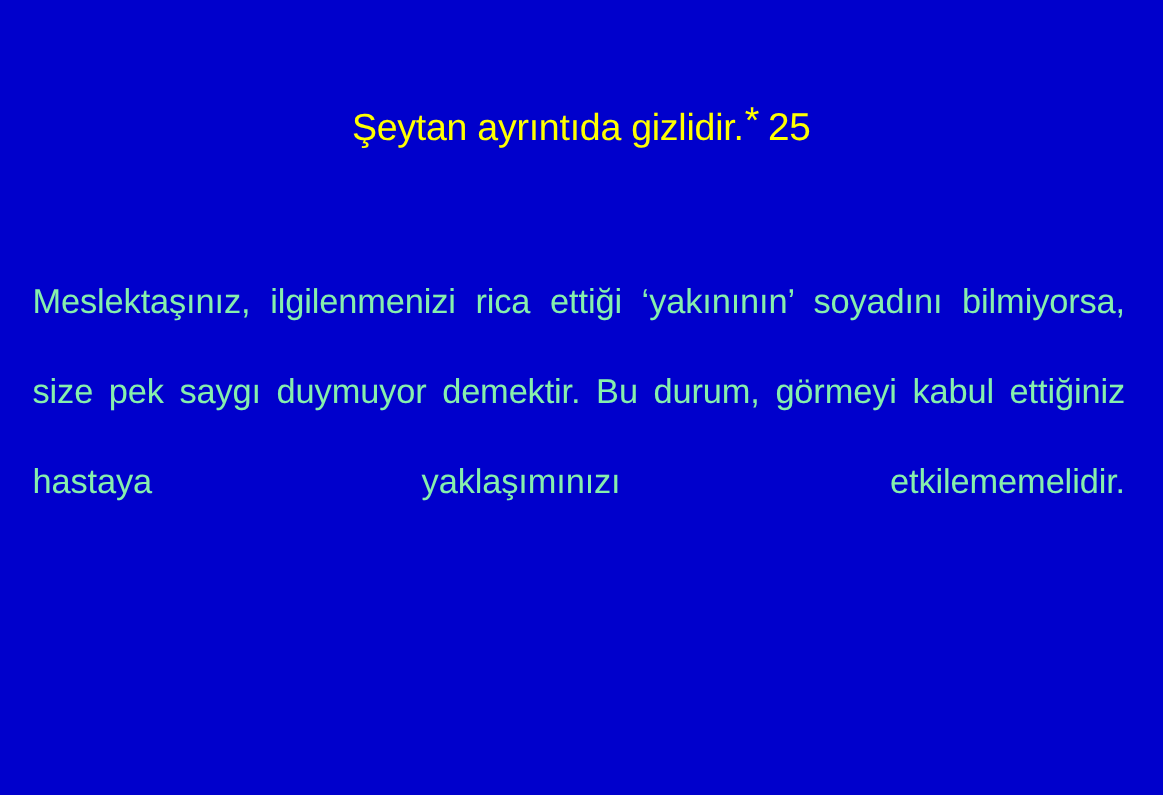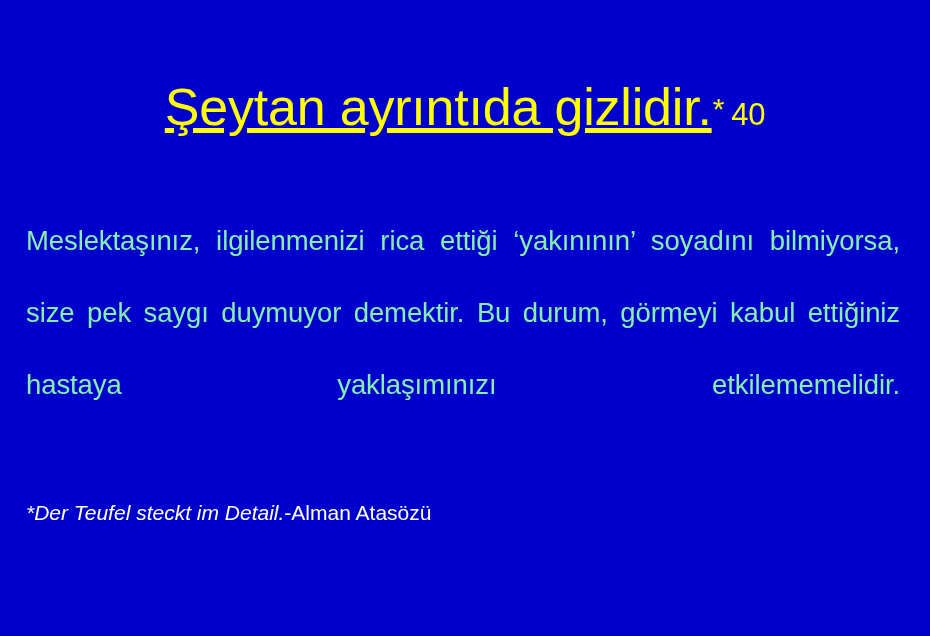--- a/index.html
+++ b/index.html
@@ -30,21 +30,21 @@
     top: 52px;
     width: 930px;
     text-align: center;
     color: #ffff00;
     font-size: 39px;
     font-weight: 400;
     line-height: 1.15;
     letter-spacing: -0.2px;
     white-space: nowrap;
   }
-  .slide-title .t-main { font-size: 52px; text-decoration: underline; }
+  .slide-title .t-main { font-size: 30px; }
   .slide-title .t-star {
     font-size: 30px;
     vertical-align: 6px;
     padding-left: 1px;
   }
   .slide-title .t-num {
     font-size: 31px;
     padding-left: 7px;
   }
 
@@ -89,24 +89,21 @@
   .footnote .fn-roman {
     font-style: normal;
   }
 </style>
 </head>
 <body>
 
 <div class="slide">
 
   <h1 class="slide-title">
-    <span class="t-main">Şeytan ayrıntıda gizlidir.</span><span class="t-star">*</span><span class="t-num">40</span>
+    <span class="t-main">Şeytan ayrıntıda gizlidir.</span><span class="t-star">*</span><span class="t-num">25</span>
   </h1>
 
   <div class="body-block">
     <p class="body-text">Meslektaşınız, ilgilenmenizi rica ettiği ‘yakınının’ soyadını bilmiyorsa, size pek saygı duymuyor demektir. Bu durum, görmeyi kabul ettiğiniz hastaya yaklaşımınızı etkilememelidir.</p>
   </div>
 
-  <div class="footnote">
-    <span class="fn-italic">*</span><span class="fn-italic">Der Teufel steckt im Detail.</span><span class="fn-roman">-Alman Atasözü</span>
-  </div>
 
 </div>
 
 </body></html>

